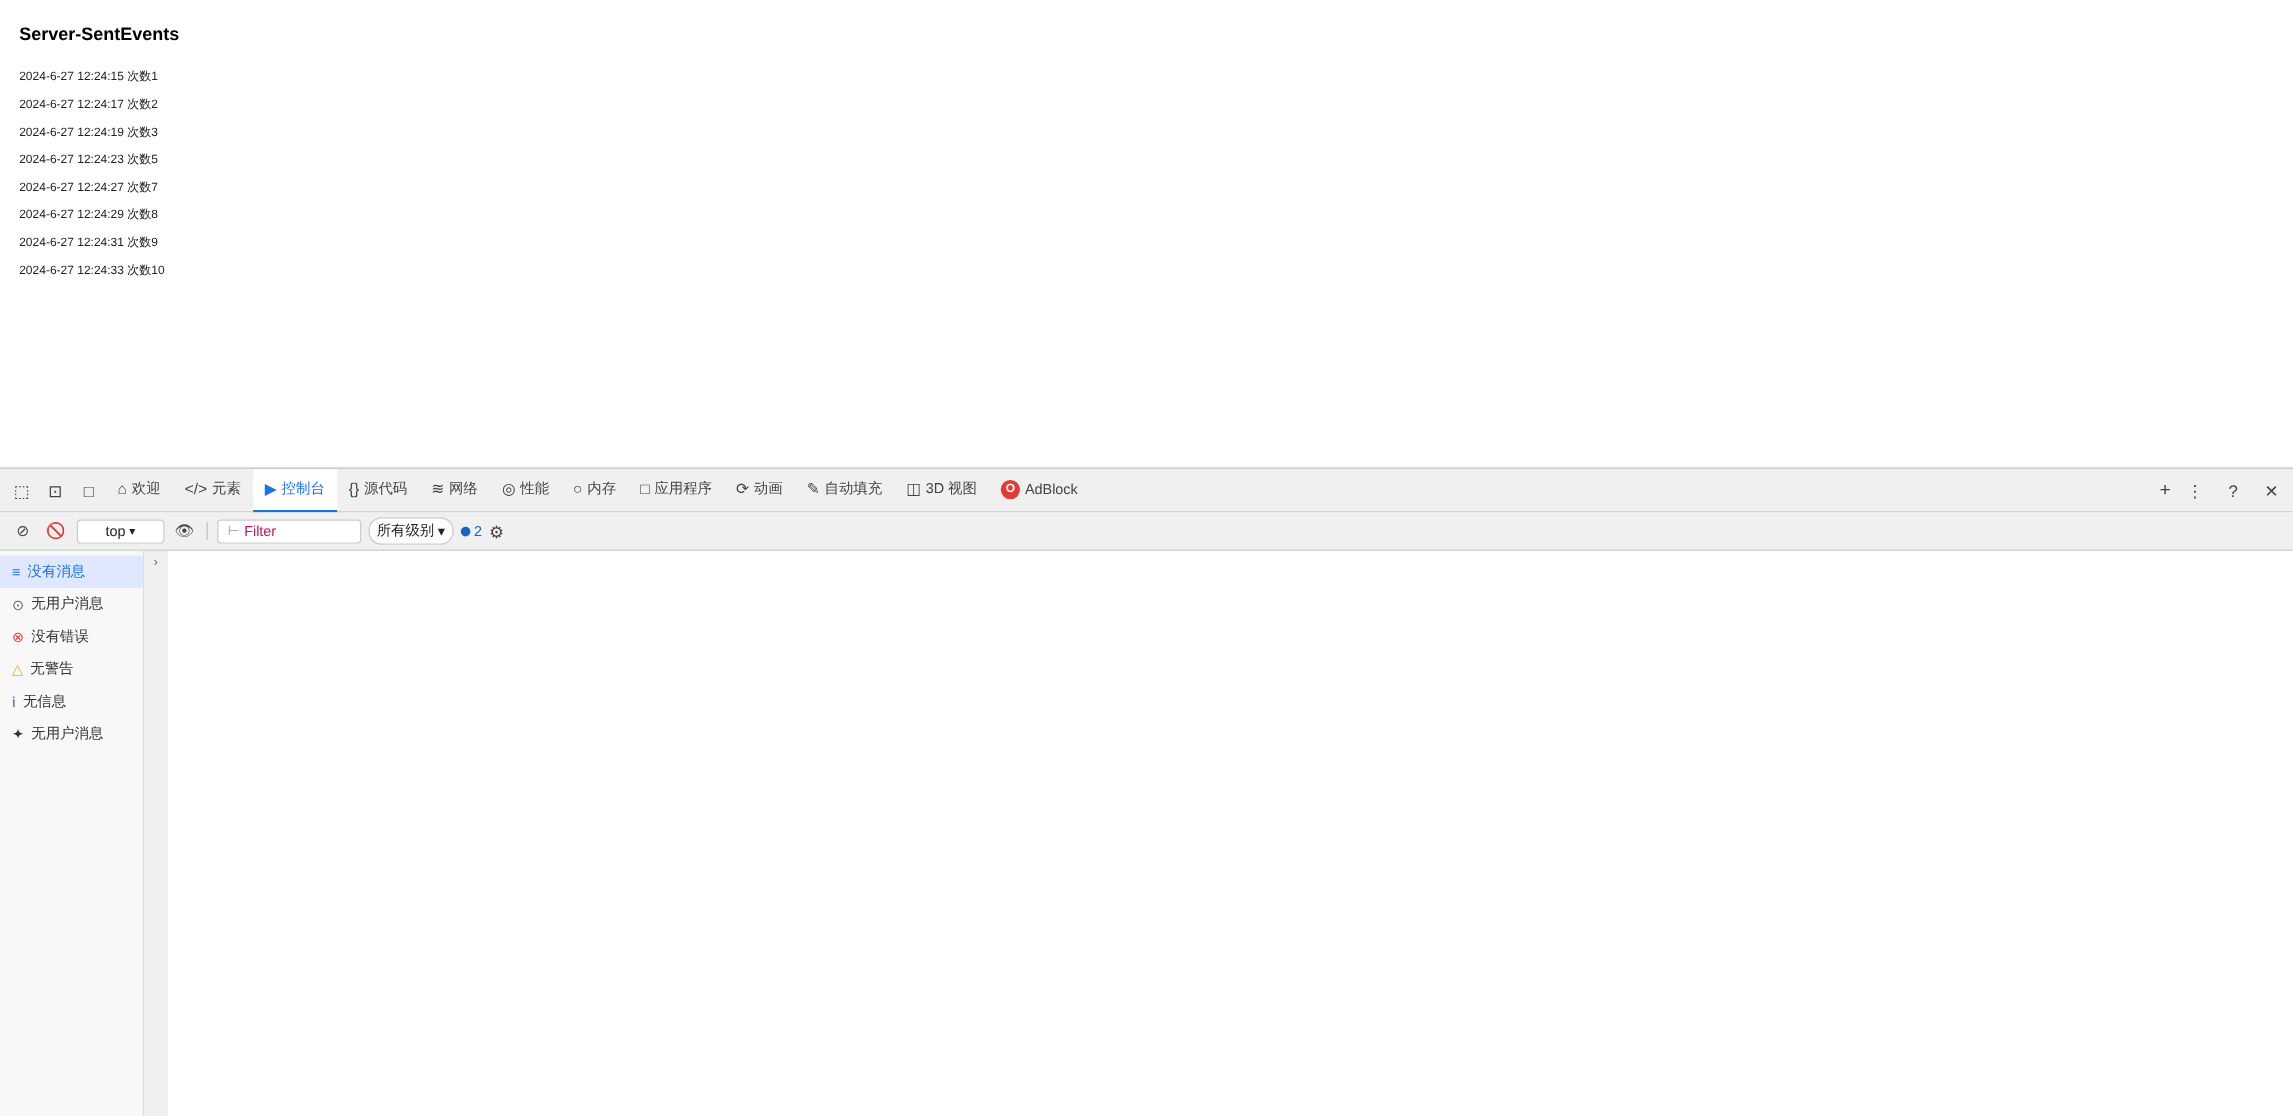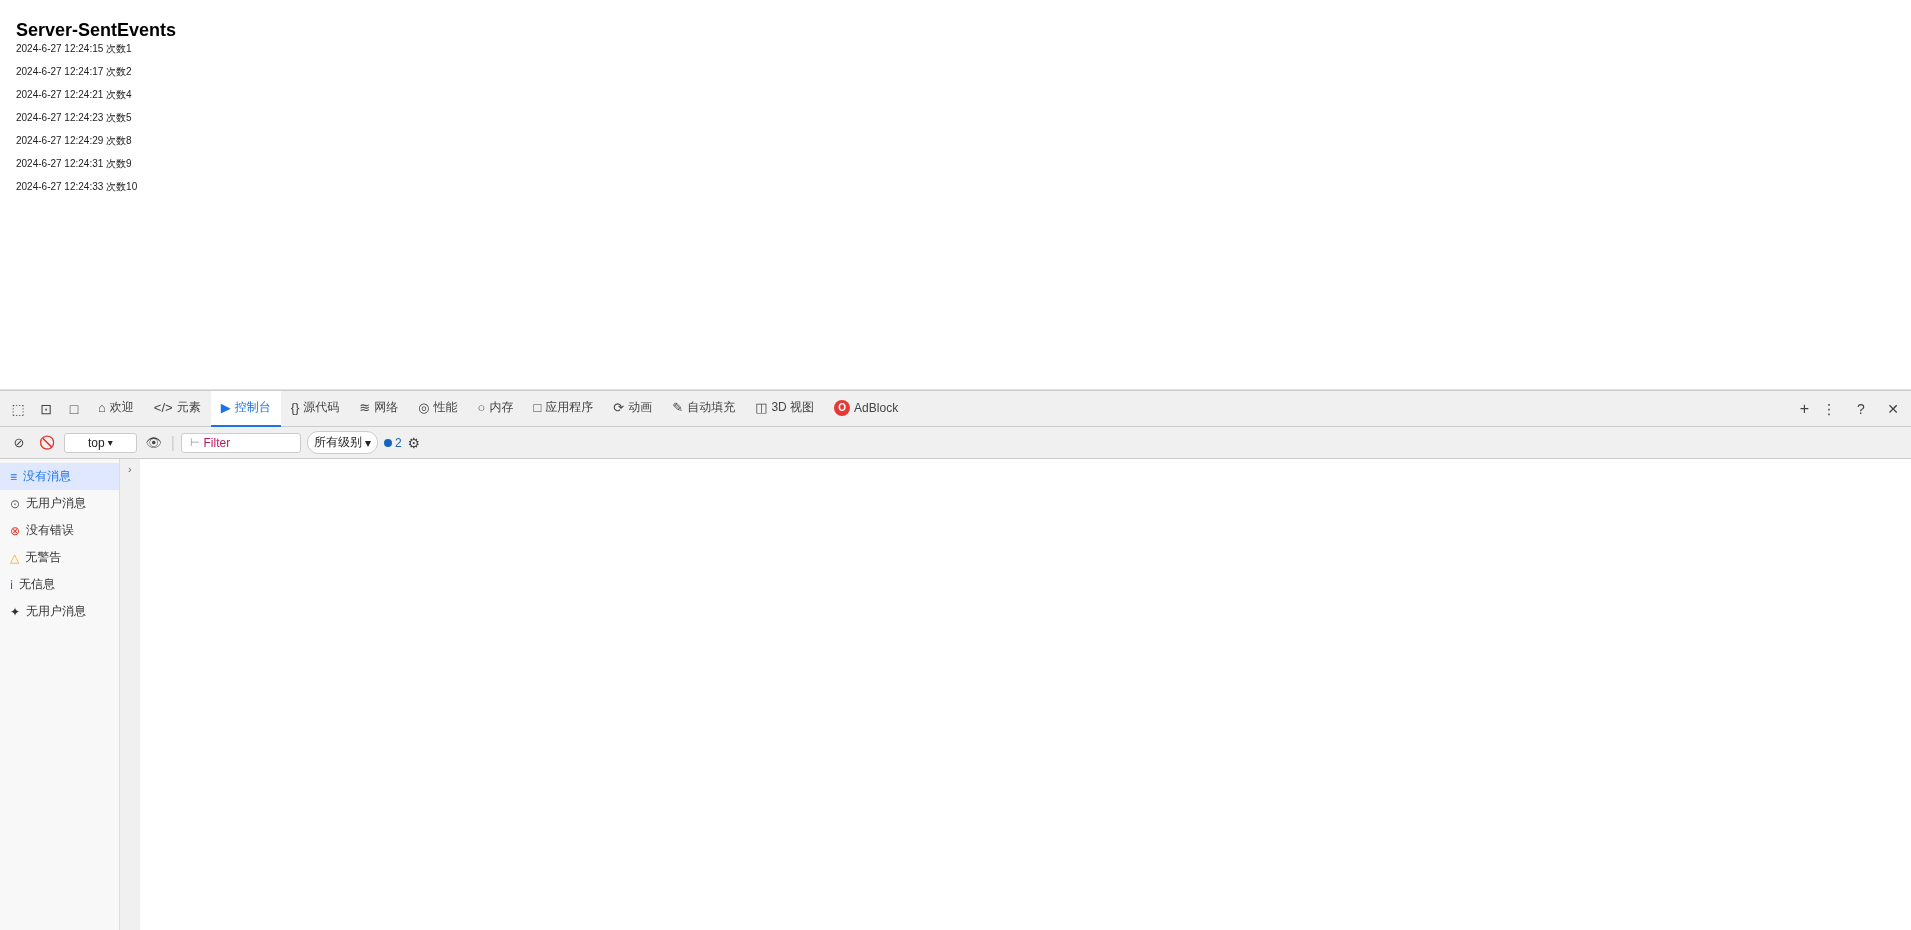--- a/index.html
+++ b/index.html
@@ -7,22 +7,23 @@
 
     
     #main-content {
       padding: 20px 16px;
       background: #fff;
       height: 390px;
       border-bottom: 1px solid #e0e0e0;
     }
 
     #main-content h1 {
-      font-size: 18px;
+      font-size: 15px;
       font-weight: bold;
+      margin-bottom: 20px;
       color: #000;
     }
 
     .event-line {
       font-size: 10px;
       color: #222;
       margin-bottom: 8px;
       line-height: 1.5;
     }
 
@@ -227,22 +228,23 @@
     }
   </style>
 </head>
 <body>
 
 <div id="main-content">
   <h1>Server-SentEvents</h1>
   <div id="events-list">
   <div class="event-line">2024-6-27 12:24:15 次数1</div>
       <div class="event-line">2024-6-27 12:24:17 次数2</div>
-      <div class="event-line">2024-6-27 12:24:21 次数4</div>
+      <div class="event-line">2024-6-27 12:24:19 次数3</div>
       <div class="event-line">2024-6-27 12:24:23 次数5</div>
+      <div class="event-line">2024-6-27 12:24:27 次数7</div>
       <div class="event-line">2024-6-27 12:24:29 次数8</div>
       <div class="event-line">2024-6-27 12:24:31 次数9</div>
       <div class="event-line">2024-6-27 12:24:33 次数10</div>
     </div>
 </div>
 
 <div id="devtools">
 
   <div id="devtools-tabs">
     <button class="devtools-icon-btn" title="检查">⬚</button>

